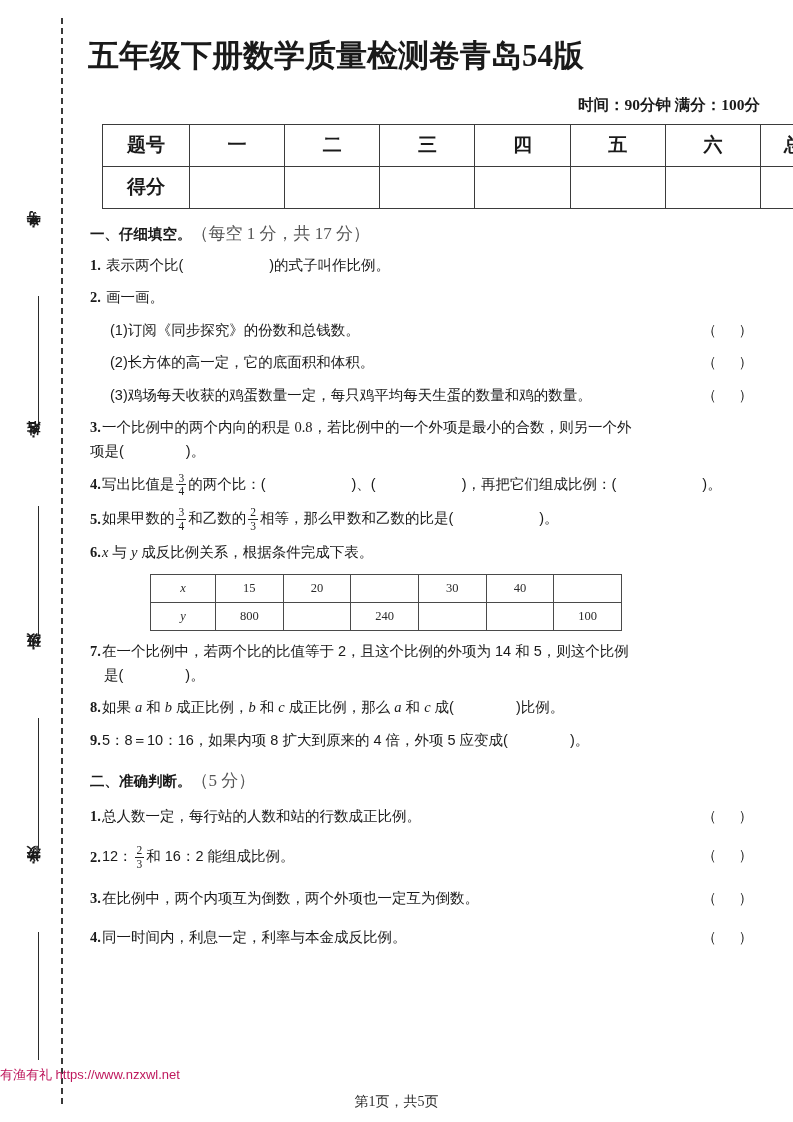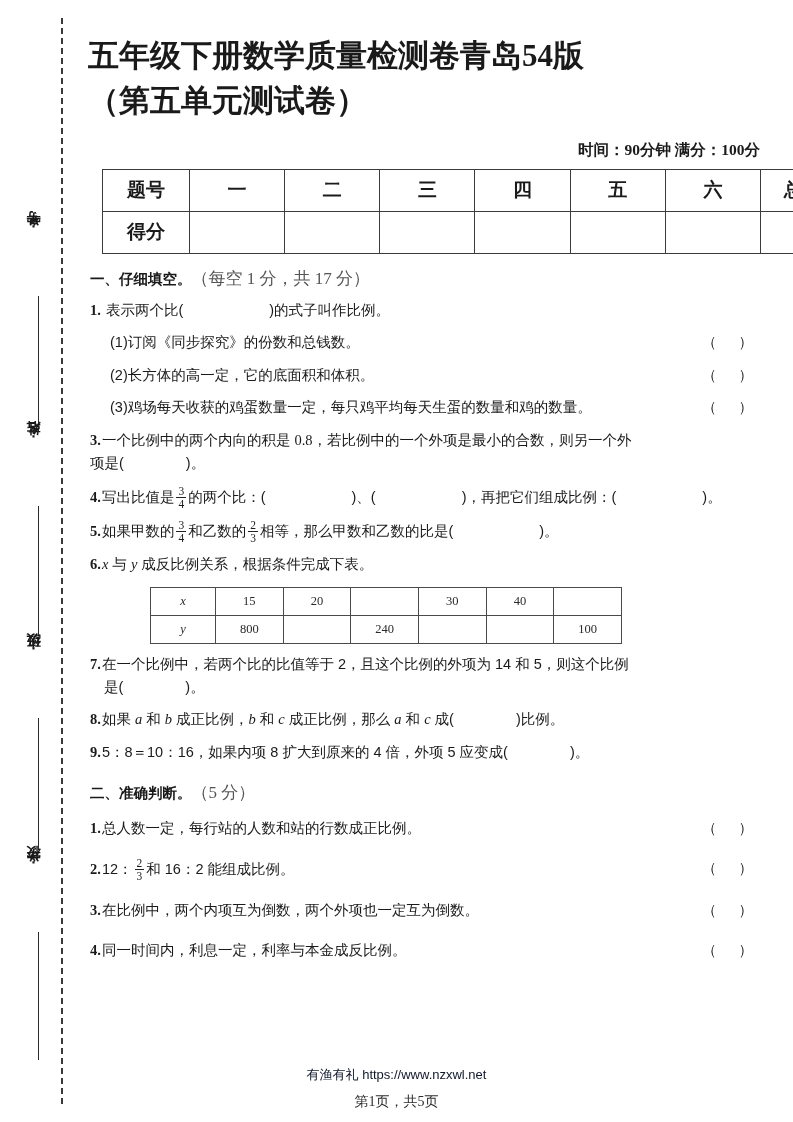--- a/index.html
+++ b/index.html
@@ -184,23 +184,23 @@
     font-family: "Liberation Serif", "DejaVu Serif", serif;
     color: #2a2a2a;
   }
   table.xy-table td.hdr { width: 62px; font-style: italic; }
 
   
   .watermark {
     position: absolute;
     left: 0; right: 0;
     top: 1066px;
-    text-align: center;
+    text-align: left;
     font-size: 13px;
-    color: #0f172a;
+    color: #be185d;
     font-family: "Liberation Sans", "DejaVu Sans", sans-serif;
   }
   .pagefoot {
     position: absolute;
     left: 0; right: 0;
     top: 1093px;
     text-align: center;
     font-size: 14px;
     color: #2b2b2b;
     font-family: "Liberation Serif", "DejaVu Serif", serif;
@@ -221,21 +221,20 @@
   <div class="vert-label" style="top:642px;">班级：</div>
   <div class="solid-rule" style="top:718px; height:132px;"></div>
 
   <div class="vert-label" style="top:856px;">学校：</div>
   <div class="solid-rule" style="top:932px; height:128px;"></div>
 </div>
 
 <div id="sheet">
 
   <div class="doc-title" id="title-line1">五年级下册数学质量检测卷青岛54版</div>
-  <div class="doc-title" id="title-line2">（第五单元测试卷）</div>
 
   <div class="meta-line">时间：90分钟  满分：100分</div>
 
   <table class="score-table">
     <tbody>
         <tr>
       <td class="lead">题号</td>
       <td>一</td>
       <td>二</td>
       <td>三</td>
@@ -259,20 +258,24 @@
 
   <div class="sec-head">
     <span>一、仔细填空。</span><span class="pts">（每空 1 分，共 17 分）</span>
   </div>
 
   <div class="q">
     <span class="num">1.</span>
     <span>表示两个比(</span><span class="blank-lg"></span><span>)的式子叫作比例。</span>
   </div>
 
+  <div class="q">
+    <span class="num">2.</span>
+    <span>画一画。</span>
+  </div>
 
 
   <div class="q indent">
     <span class="rparen">（    ）</span>
     <span>(1)订阅《同步探究》的份数和总钱数。</span>
   </div>
   <div class="q indent">
     <span class="rparen">（    ）</span>
     <span>(2)长方体的高一定，它的底面积和体积。</span>
   </div>

